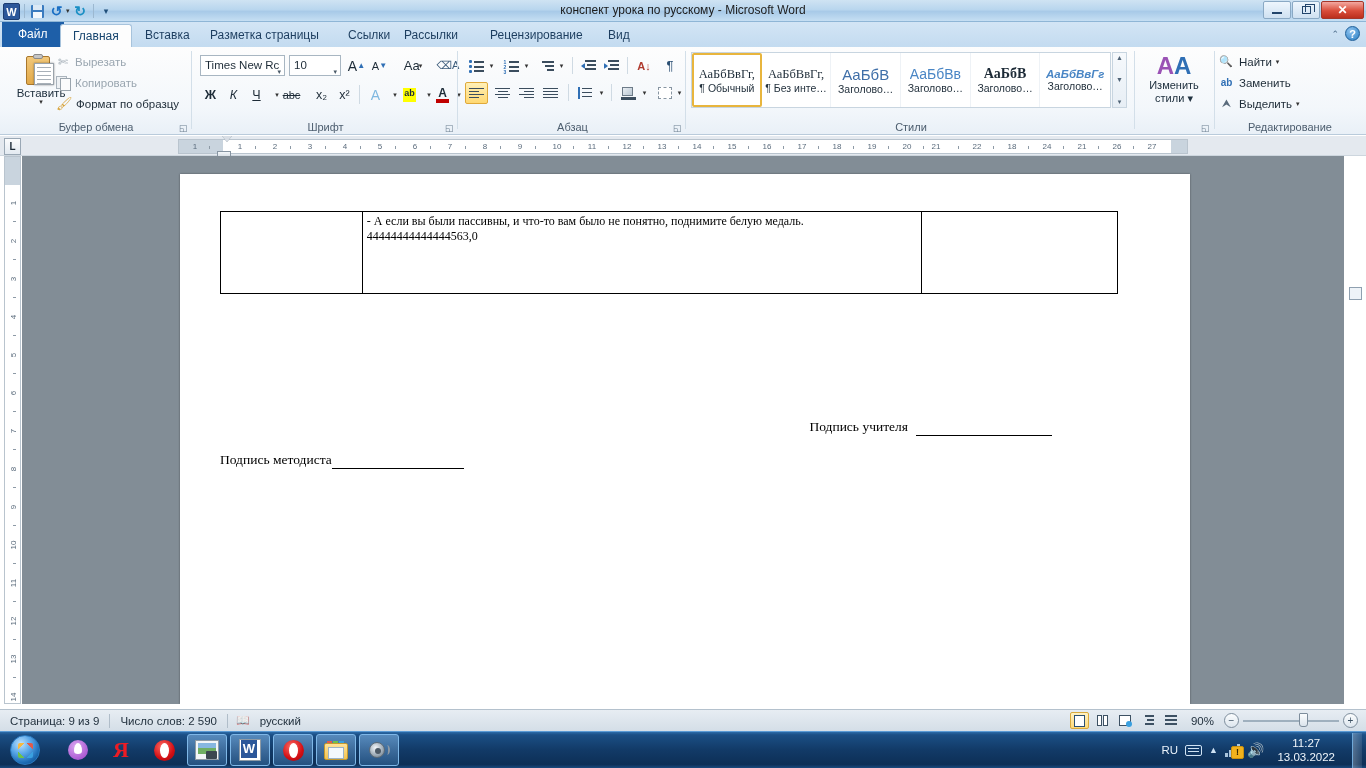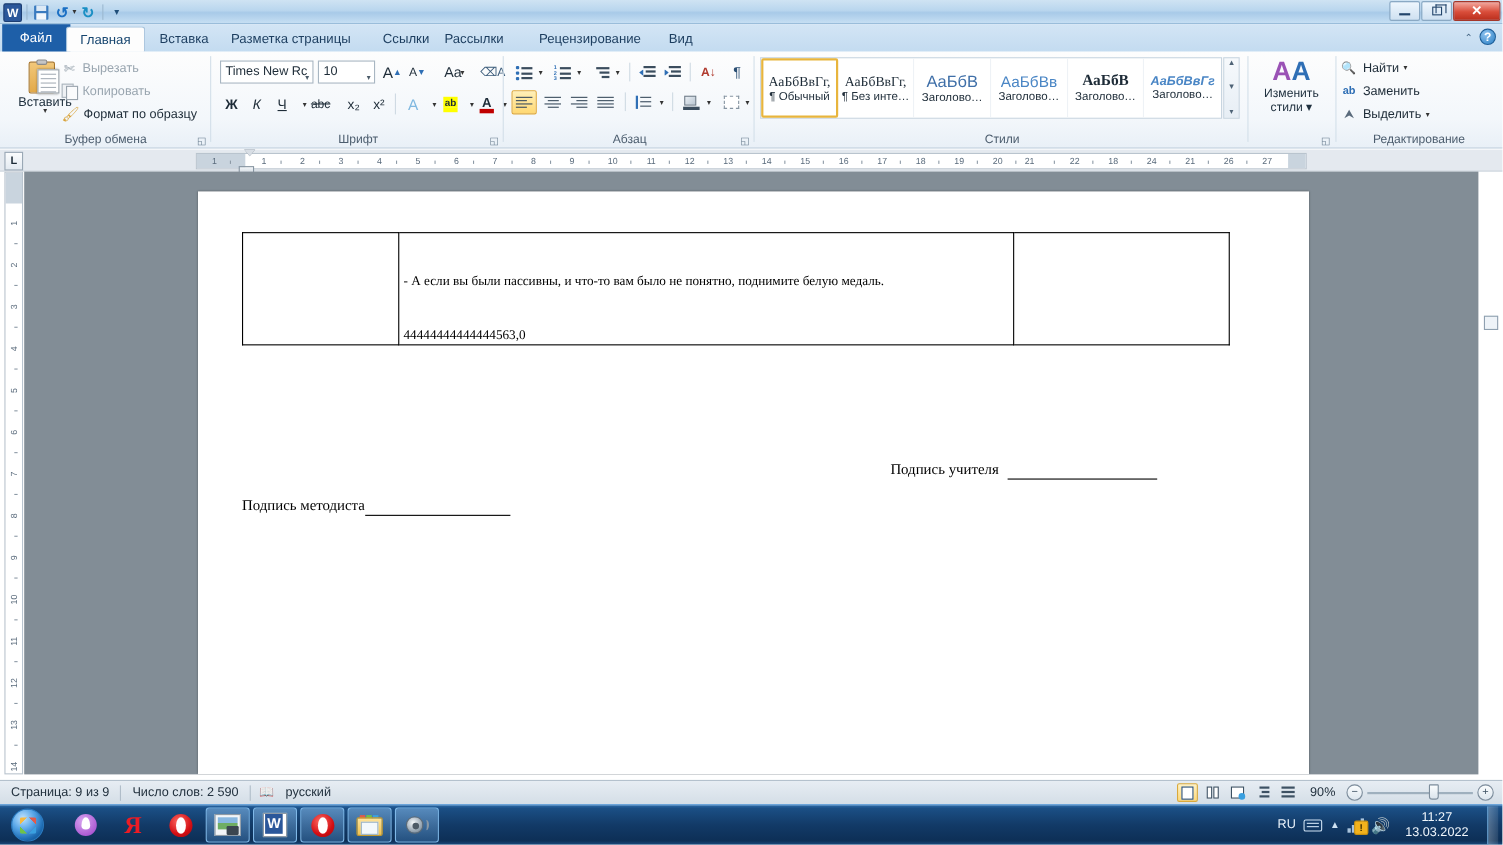--- a/index.html
+++ b/index.html
@@ -293,21 +293,21 @@
     border-collapse: collapse;
   }
   .doc-table td {
     border: 1.3px solid #000; vertical-align: top;
     font-family: "Liberation Serif", serif; font-size: 12px; color: #000;
     padding: 2px 4px;
   }
   .cell-a { width: 142px; height: 82px; }
   .cell-b { width: 560px; }
   .cell-c { width: 196px; }
-  .cell-b p { line-height: 1.22; margin-top: 34px; }
+  .cell-b p { line-height: 1.22; }
   .cell-b .num { font-family: "Liberation Serif", serif; }
   .sig-block {
     position: absolute; left: 40px; top: 245px; width: 898px;
     font-family: "Liberation Serif", serif; font-size: 13.5px; color: #000;
   }
   .sig-line-1 { text-align: right; padding-right: 66px; }
   .sig-line-2 { text-align: left; padding-right: 66px; margin-top: 16px; }
   .sig-rule { display: inline-block; border-bottom: 1.4px solid #000; }
   .r1 { width: 136px; margin-left: 8px; }
   .r2 { width: 132px; margin-left: 0px; }
@@ -512,20 +512,21 @@
         </div>
       <div class="tiny-caret">▾</div>
       <div class="qat-btn ico-redo">
           <span>↻</span>
         </div>
       <div class="qat-sep"></div>
       <div class="qat-btn">
           <span style="font-size:9px">▾</span>
         </div>
     </div>
+    <div class="tb-title">конспект урока по русскому  -  Microsoft Word</div>
     <div class="winbtns">
       <div class="winbtn">
           <span class="mini-glyph"></span>
         </div>
       <div class="winbtn">
           <span class="rest-glyph"></span>
         </div>
       <div class="winbtn close">
           <span>✕</span>
         </div>

